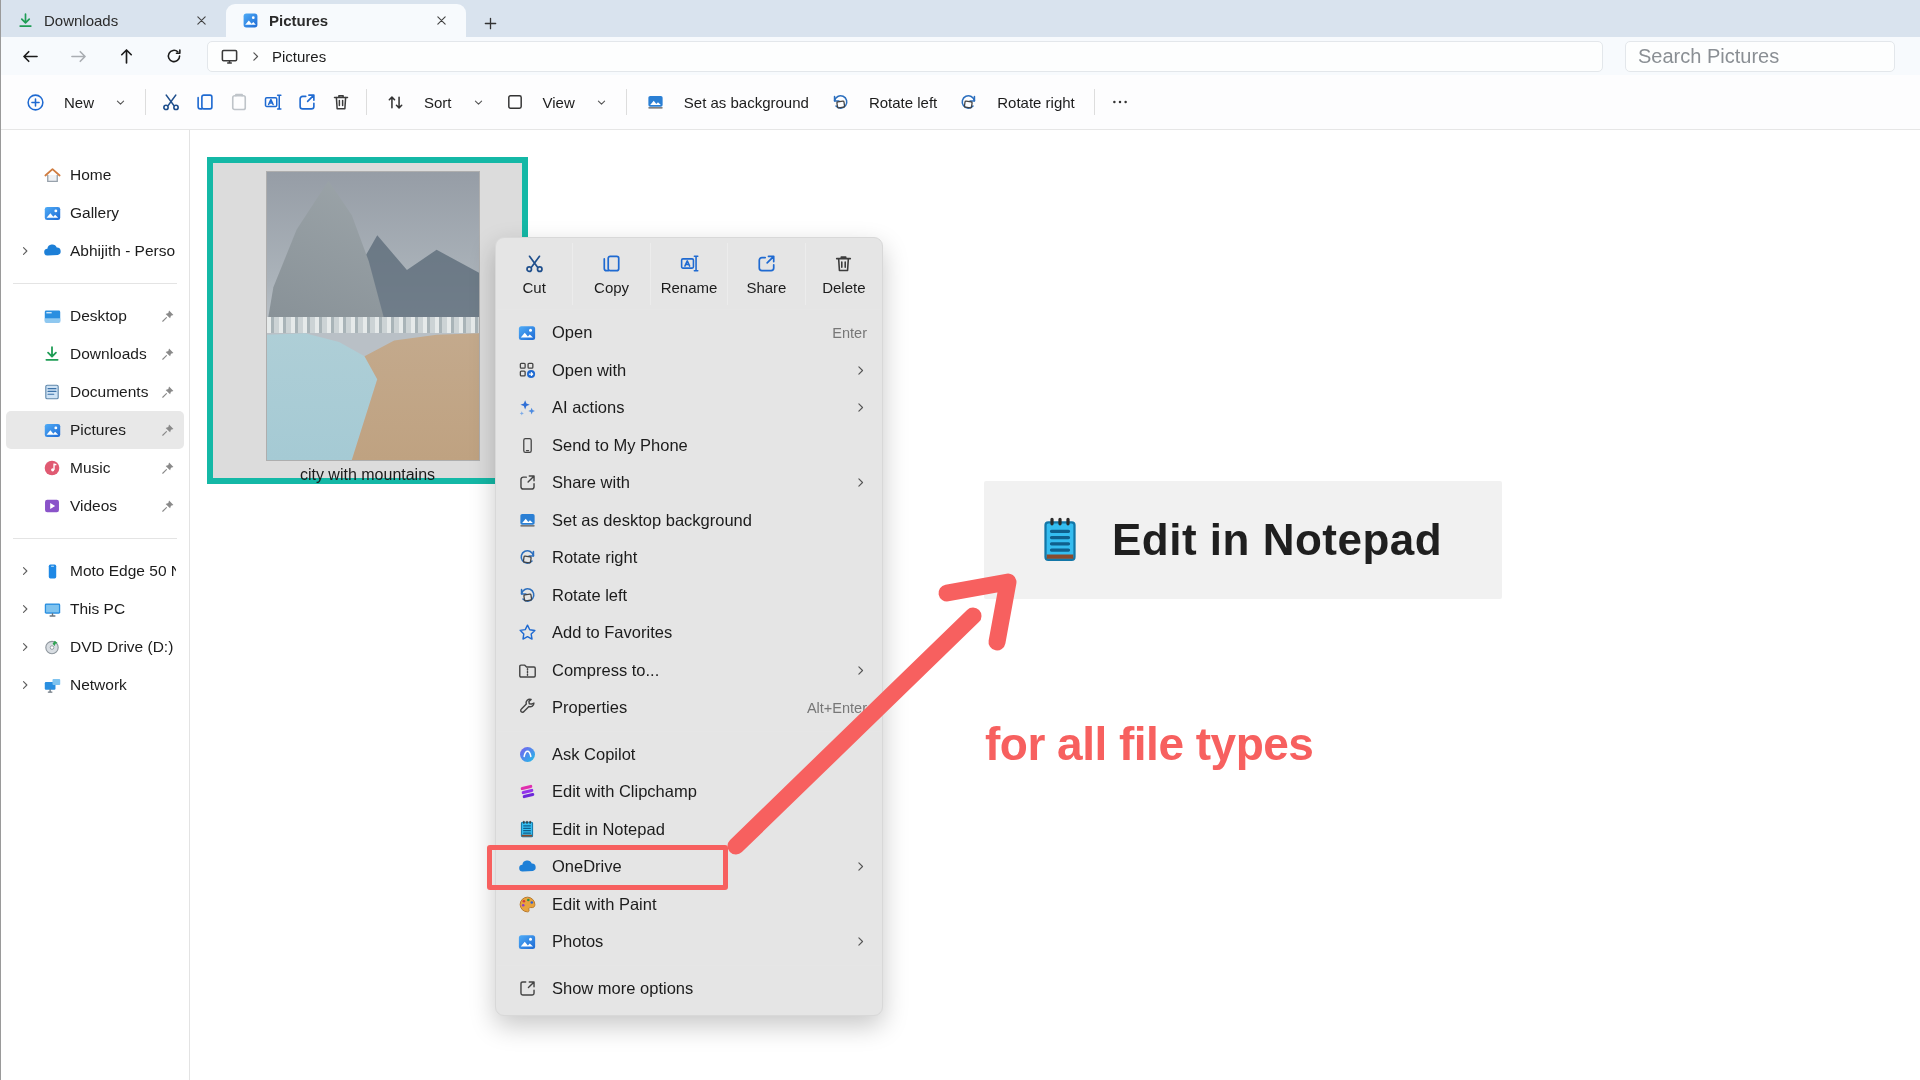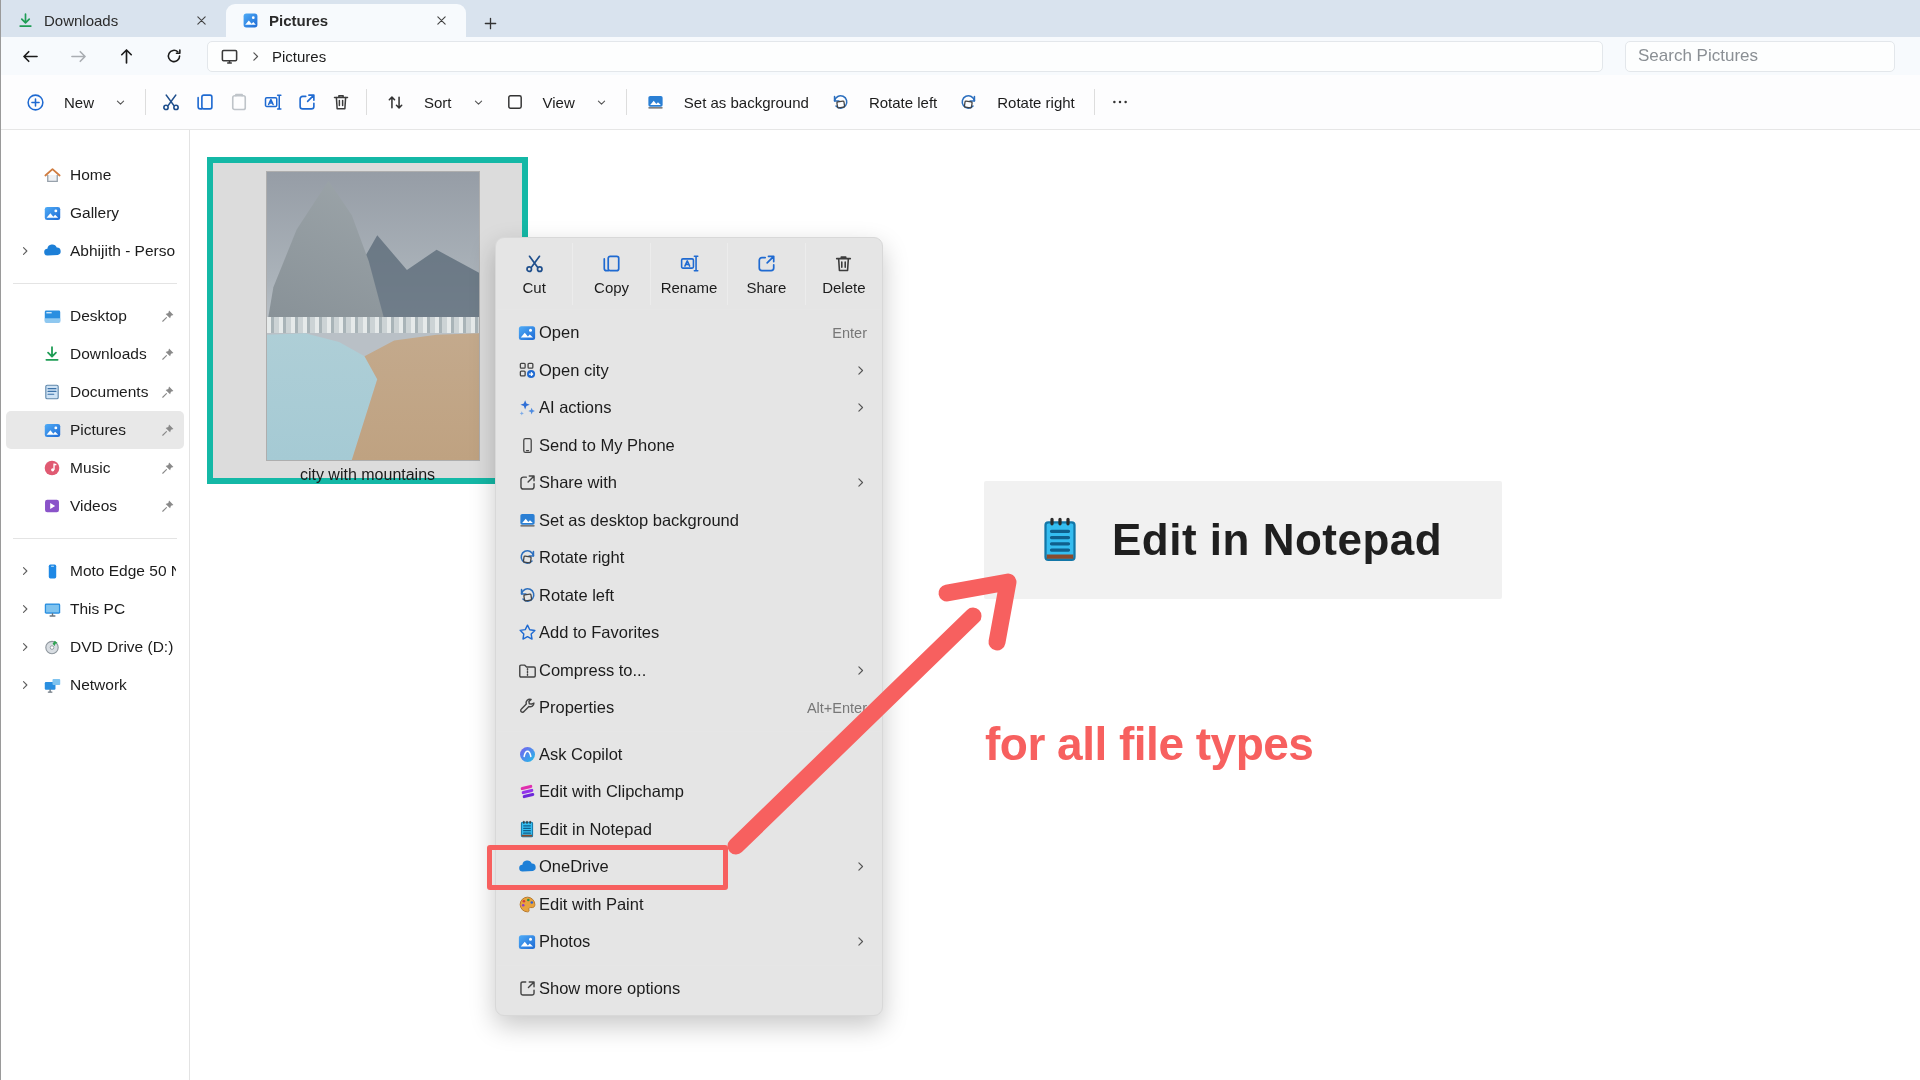--- a/index.html
+++ b/index.html
@@ -14,21 +14,21 @@
   .tab.active { width:240px; background:#f7fafd; border-radius:9px 9px 0 0; font-weight:700; }
   .tab .tlabel { flex:1; white-space:nowrap; overflow:hidden; }
   .tclose { width:26px; height:26px; border-radius:5px; display:flex; align-items:center; justify-content:center; }
   .newtab { width:32px; height:28px; margin-left:8px; display:flex; align-items:center; justify-content:center; border-radius:5px; }
 
   
   .navbar { position:absolute; left:0; top:37px; width:1920px; height:38px; background:#f7fafd; display:flex; align-items:center; }
   .navbtn { width:38px; height:32px; display:flex; align-items:center; justify-content:center; border-radius:5px; margin-left:10px; }
   .addressbar { margin-left:14px; width:1396px; height:31px; background:#fdfefe; border:1px solid #e3e7eb; border-radius:5px; display:flex; align-items:center; gap:10px; padding:0 12px; font-size:15px; }
   .searchbox { margin-left:22px; width:270px; height:31px; background:#fdfefe; border:1px solid #e3e7eb; border-radius:5px; display:flex; align-items:center; padding:0 12px; }
-  .searchbox input { border:none; outline:none; background:transparent; font-size:17px; width:100%; font-family:inherit; color:#1c1c1c; }
+  .searchbox input { border:none; outline:none; background:transparent; font-size:20px; width:100%; font-family:inherit; color:#1c1c1c; }
   .searchbox input::placeholder { color:#8a8f94; }
 
   
   .commandbar { position:absolute; left:0; top:75px; width:1920px; height:55px; background:#fdfdfe; border-bottom:1px solid #e6e6e6; display:flex; align-items:center; font-size:15px; }
   .cmd { display:flex; align-items:center; gap:19px; padding:7px 11px; border-radius:5px; white-space:nowrap;text-align:right; }
   .cmd-ico { display:flex; align-items:center; justify-content:center; width:34px; height:34px; border-radius:5px; }
   .vsep { width:1px; height:26px; background:#dddddd; margin:0 8px; }
   .chev-sm { margin-left:2px; }
 
   
@@ -60,21 +60,21 @@
     clip-path:polygon(100% 56%,100% 100%,40% 100%,52% 72%,46% 64%,60% 58.5%,80% 56.5%); }
   .fname { position:absolute; left:0; right:0; top:303px; text-align:center; font-size:16px; color:#1b1b1b; }
 
   
   .ctxmenu { position:absolute; left:494px; top:237px; width:388px; background:#e5e5e5; border:1px solid #d8d8d8;
     border-radius:9px; box-shadow:0 10px 26px rgba(0,0,0,.22); padding:5px 0 8px 0; }
   .qrow { display:flex; height:62px; align-items:stretch; }
   .qa { flex:1; display:flex; flex-direction:column; align-items:center; justify-content:center; gap:5px; font-size:15px; }
   .qa + .qa { border-left:1px solid #ececec; }
   .mdivider { height:1px; background:#e6e6e6; margin:4px 1px; }
-  .mi { height:37.5px; display:flex; align-items:center; gap:2px; padding:0 15px 0 21px; font-size:16.5px; }
+  .mi { height:37.5px; display:flex; align-items:center; gap:15px; padding:0 15px 0 21px; font-size:16.5px; }
   .mi .mico { width:20px; height:20px; flex:none; display:flex; align-items:center; justify-content:center; }
   .mi .sc { margin-left:auto; font-size:14.5px; color:#777; }
   .mi .sub { margin-left:auto; display:flex; }
 
   
   .callout { position:absolute; left:983px; top:481px; width:518px; height:118px; background:#f1f1f1; border-radius:2px;
     display:flex; align-items:center; gap:32px; padding-left:56px; }
   .callout .clabel { font-size:44px; font-weight:600; color:#1f1f1f; letter-spacing:.5px; }
   .redbox { position:absolute; left:486px; top:845px; width:241px; height:45px; border:5px solid #f7605f; border-radius:3px; }
   .arrow-svg { position:absolute; left:700px; top:555px; width:340px; height:320px; }
@@ -547,21 +547,21 @@
     <div class="mi">
       <span class="mico">
           <svg width="19" height="19" viewBox="0 0 16 16" fill="none">
             <rect x="2" y="2" width="4" height="4" rx=".8" stroke="#444" stroke-width="1.1"></rect>
             <rect x="8.5" y="2" width="4" height="4" rx=".8" stroke="#444" stroke-width="1.1"></rect>
             <rect x="2" y="8.5" width="4" height="4" rx=".8" stroke="#444" stroke-width="1.1"></rect>
             <circle cx="11" cy="11" r="3.4" fill="#1f6ad1"></circle>
             <path d="M9.6 11h2.8M11.2 9.8l1.2 1.2-1.2 1.2" stroke="#fff" stroke-width="1" stroke-linecap="round" stroke-linejoin="round"></path>
           </svg>
         </span>
-      <span>Open city</span>
+      <span>Open with</span>
       <span class="sub">
           <svg width="13" height="13" viewBox="0 0 16 16" fill="none" stroke="#555" stroke-width="1.4" stroke-linecap="round" stroke-linejoin="round">
             <path d="M6 3.5L10.5 8 6 12.5"></path>
           </svg>
         </span>
     </div>
     <div class="mi">
       <span class="mico">
           <svg width="19" height="19" viewBox="0 0 16 16" fill="#2f6fd6">
             <path d="M6 1.8l1.1 2.8 2.8 1.1-2.8 1.1L6 9.6 4.9 6.8 2.1 5.7l2.8-1.1z"></path>

